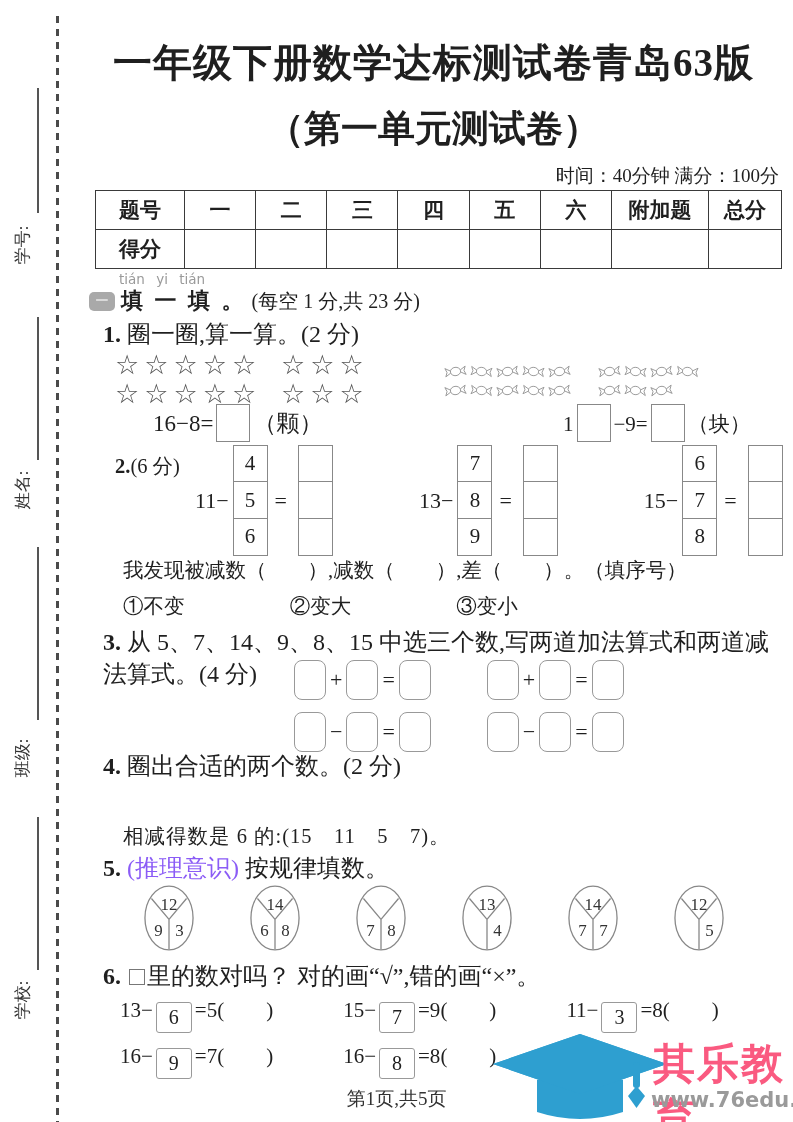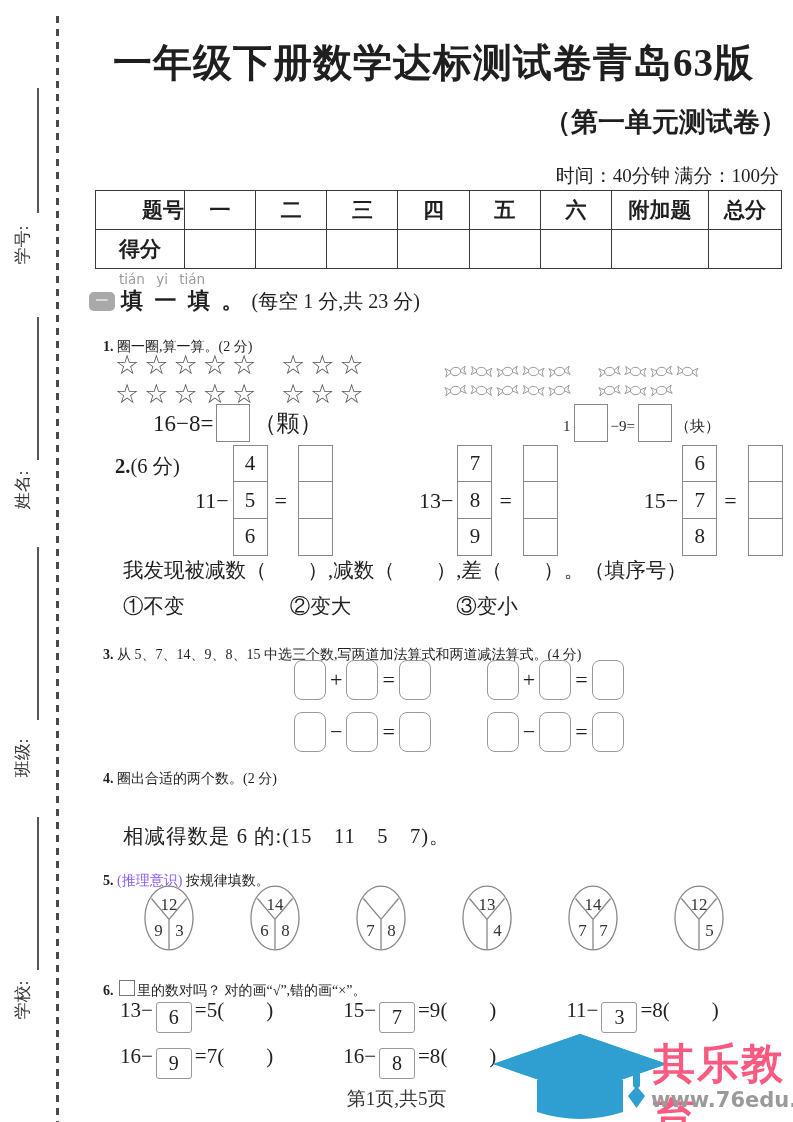--- a/index.html
+++ b/index.html
@@ -9,62 +9,62 @@
   
   .dash-line{position:absolute;left:56px;top:16px;width:2.6px;height:1106px;
      background:repeating-linear-gradient(#4a4a4a 0 7px,transparent 7px 13px);}
   .blank-line{position:absolute;left:37px;width:0;border-left:2px solid #555;}
   .v-label{position:absolute;left:22px;transform:translate(-50%,-50%) rotate(-90deg);
      white-space:nowrap;font-size:17px;color:#333;}
 
   
   .title{position:absolute;top:36px;left:80px;right:6px;text-align:center;
      font-size:39px;font-weight:700;letter-spacing:1px;}
-  .subtitle{position:absolute;top:104px;left:80px;right:6px;text-align:right;
-     font-size:27px;font-weight:700;}
+  .subtitle{position:absolute;top:104px;left:80px;right:6px;text-align:center;
+     font-size:37px;font-weight:700;}
   .meta{position:absolute;top:163px;right:14px;font-size:19px;}
 
   
   .main{position:absolute;left:95px;top:0;width:688px;height:1122px;}
 
   
   .score-table{position:absolute;top:190px;left:0;width:687px;border-collapse:collapse;table-layout:fixed;}
   .score-table td{border:1.6px solid #3a3a3a;height:38px;text-align:center;
      font-size:21px;font-weight:600;padding:0;}
 
   
   .pinyin{position:absolute;top:271px;left:24px;font-family:"DejaVu Sans","Liberation Sans",sans-serif;
      font-size:13.5px;color:#9a9a9a;word-spacing:7px;}
   .badge{position:absolute;top:292px;left:-6px;width:26px;height:19px;background:#a9a9a9;
      border-radius:5px;color:#fff;font-size:13px;line-height:18px;text-align:center;}
   .sec-row{position:absolute;top:286px;left:26px;font-size:20px;}
   .sec-title{font-size:22px;font-weight:700;letter-spacing:3px;}
 
   .q-label{font-weight:700;}
-  .q-text{font-size:14px;margin-top:20px;}
+  .q-text{font-size:24px;}
 
   
   .ansbox{display:inline-block;width:32px;height:36px;border:1.6px solid #888;
      background:#fff;vertical-align:-11px;margin:0 3px;}
   .rbox{display:inline-flex;width:30px;height:38px;border:1.6px solid #999;border-radius:8px;
      background:#fff;margin:0 4px;}
   .mini-box{display:inline-block;width:14px;height:14px;border:1.4px solid #777;vertical-align:-1px;margin:0 2px;}
 
   
   .q1-text{position:absolute;top:318px;left:8px;}
   .stars{position:absolute;top:350px;left:20px;font-size:27px;color:#555;line-height:29px;
      font-family:"DejaVu Sans",sans-serif;letter-spacing:5px;}
   .stars .grp{margin-right:20px;}
   .star-eq{position:absolute;top:404px;left:58px;font-size:23px;}
   .candies{position:absolute;top:360px;left:348px;line-height:19px;white-space:nowrap;}
   .candies .grp{display:inline-block;margin-right:24px;}
   .candy{vertical-align:middle;margin-right:1px;}
   .candy:nth-child(odd){transform:rotate(-7deg);}
   .candy:nth-child(even){transform:rotate(5deg);}
-  .candy-eq{position:absolute;top:404px;left:468px;font-size:15px;}
+  .candy-eq{position:absolute;top:404px;left:468px;font-size:21px;}
 
   
   .q2-label{position:absolute;top:452px;left:8px;font-size:20.5px;margin-left:12px;}
   .q2-groups{position:absolute;top:446px;left:100px;display:flex;gap:86px;}
   .q2g{display:flex;align-items:center;font-size:22px;}
   .stack{display:flex;flex-direction:column;margin-left:4px;}
   .cell{width:33px;height:36px;border:1.4px solid #888;margin-top:-1.4px;background:#fff;
      display:flex;align-items:center;justify-content:center;font-size:21px;}
   .q2g .eq{margin:0 7px;}
   .finding{position:absolute;top:556px;left:28px;font-size:20.5px;}
@@ -122,21 +122,21 @@
 
   <div class="title">一年级下册数学达标测试卷青岛63版</div>
   <div class="subtitle">（第一单元测试卷）</div>
   <div class="meta">时间：40分钟  满分：100分</div>
 
   <div class="main">
 
     <table class="score-table">
       <tbody>
           <tr>
-        <td style="width:88px;text-align:right;">题号</td>
+        <td style="width:88px;">题号</td>
         <td>一</td>
         <td>二</td>
         <td>三</td>
         <td>四</td>
         <td>五</td>
         <td>六</td>
         <td style="width:96px;">附加题</td>
         <td style="width:72px;">总分</td>
       </tr>
       <tr>

